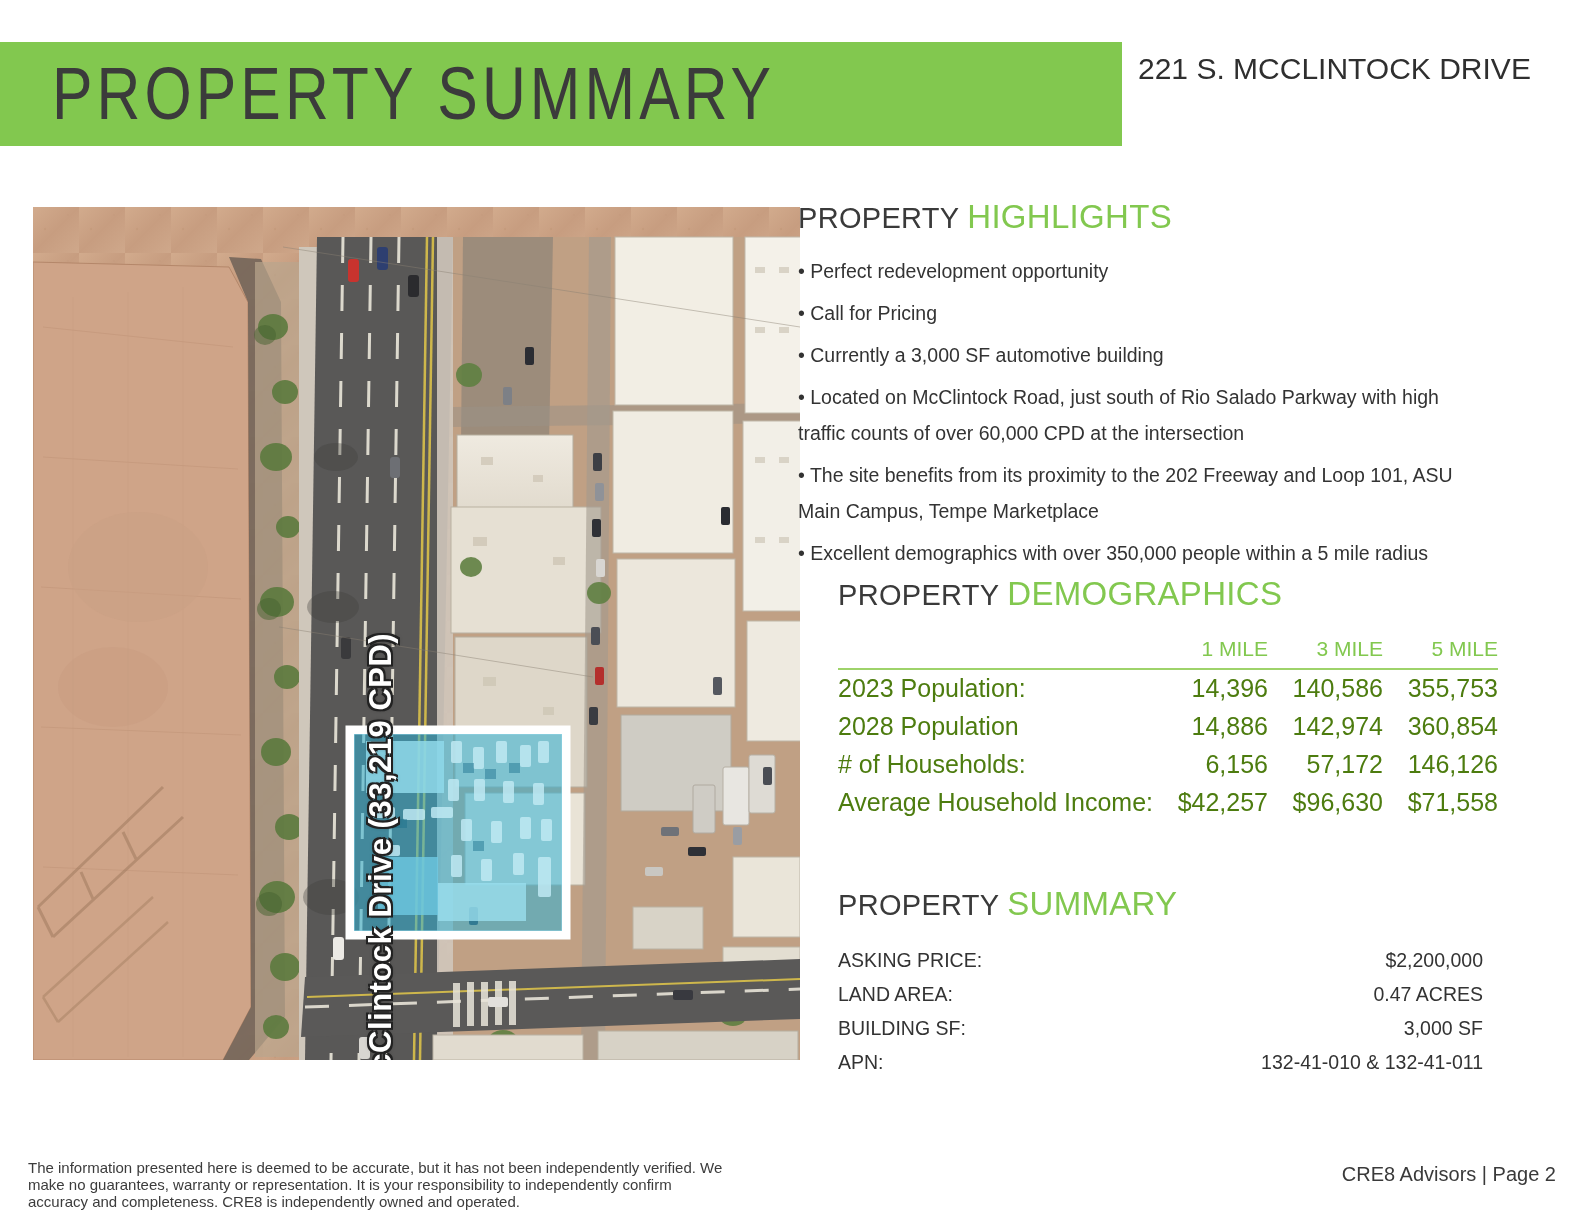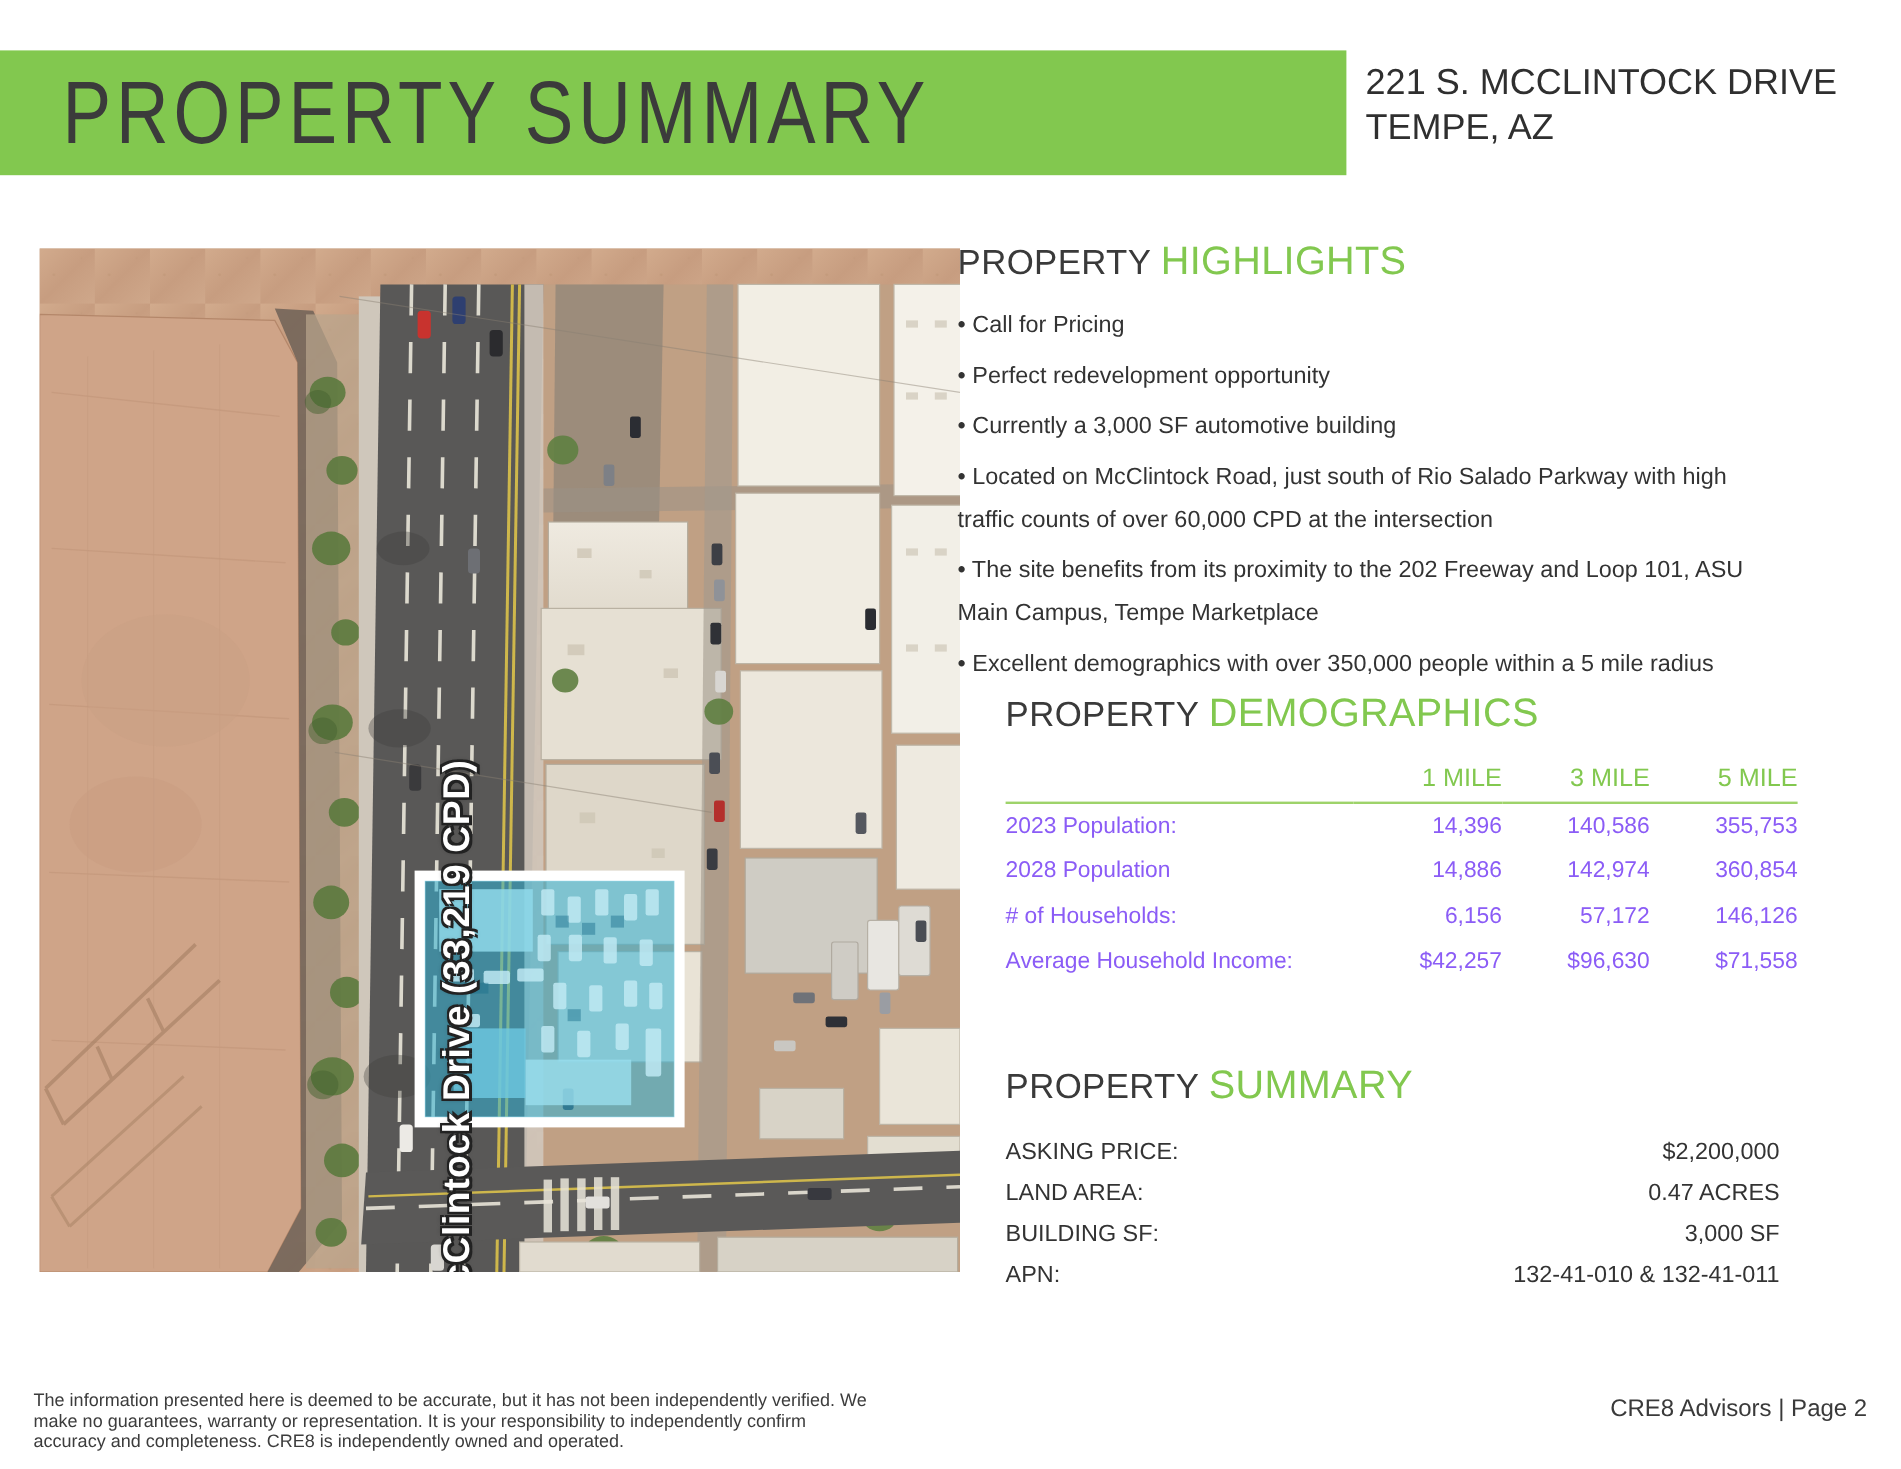--- a/index.html
+++ b/index.html
@@ -84,22 +84,22 @@
     color: #333333;
     margin-bottom: 6px;
     max-width: 664px;
   }
 
   
   .demo-block { position: absolute; left: 838px; top: 575px; width: 660px; }
   .demo-table { width: 100%; border-collapse: collapse; margin-top: 18px; }
   .demo-table th, .demo-table td {
     font-weight: 400;
-    font-size: 19px;
-    color: #8b5cf6;
+    font-size: 25px;
+    color: #4d7c0f;
     padding: 0;
     height: 38px;
     vertical-align: middle;
   }
   .demo-table th.corner { width: 290px; }
   .demo-table th.mile {
     color: #82c84f;
     font-size: 21px;
     text-align: right;
     border-bottom: 2px solid #9ed36a;
@@ -136,21 +136,20 @@
 </style>
 </head>
 <body>
 
 <div class="page">
 
   <div class="header-bar"></div>
   <div class="header-title">PROPERTY SUMMARY</div>
   <div class="header-address">
     <div class="line">221 S. MCCLINTOCK DRIVE</div>
-    <div class="line">TEMPE, AZ</div>
   </div>
 
   <div class="aerial">
     <svg viewBox="0 0 767 853" preserveAspectRatio="none">
       <defs>
         <linearGradient id="dirt" x1="0" y1="0" x2="1" y2="1">
           <stop offset="0%" stop-color="#d2ab8d"></stop>
           <stop offset="50%" stop-color="#c79d80"></stop>
           <stop offset="100%" stop-color="#cfa88b"></stop>
         </linearGradient>
@@ -383,22 +382,22 @@
 
     <div class="street-label">McClintock Drive (33,219 CPD)</div>
   </div>
 
   <div class="right-col">
     <div class="section-heading">
       <span>PROPERTY</span>
       <span class="accent">HIGHLIGHTS</span>
     </div>
     <div class="bullets">
+      <div class="bullet">• Perfect redevelopment opportunity</div>
       <div class="bullet">• Call for Pricing</div>
-      <div class="bullet">• Perfect redevelopment opportunity</div>
       <div class="bullet">• Currently a 3,000 SF automotive building</div>
       <div class="bullet">• Located on McClintock Road, just south of Rio Salado Parkway with high traffic counts of over 60,000 CPD at the intersection</div>
       <div class="bullet">• The site benefits from its proximity to the 202 Freeway and Loop 101, ASU Main Campus, Tempe Marketplace</div>
       <div class="bullet">• Excellent demographics with over 350,000 people within a 5 mile radius</div>
     </div>
   </div>
 
   <div class="demo-block">
     <div class="section-heading">
       <span>PROPERTY</span>

